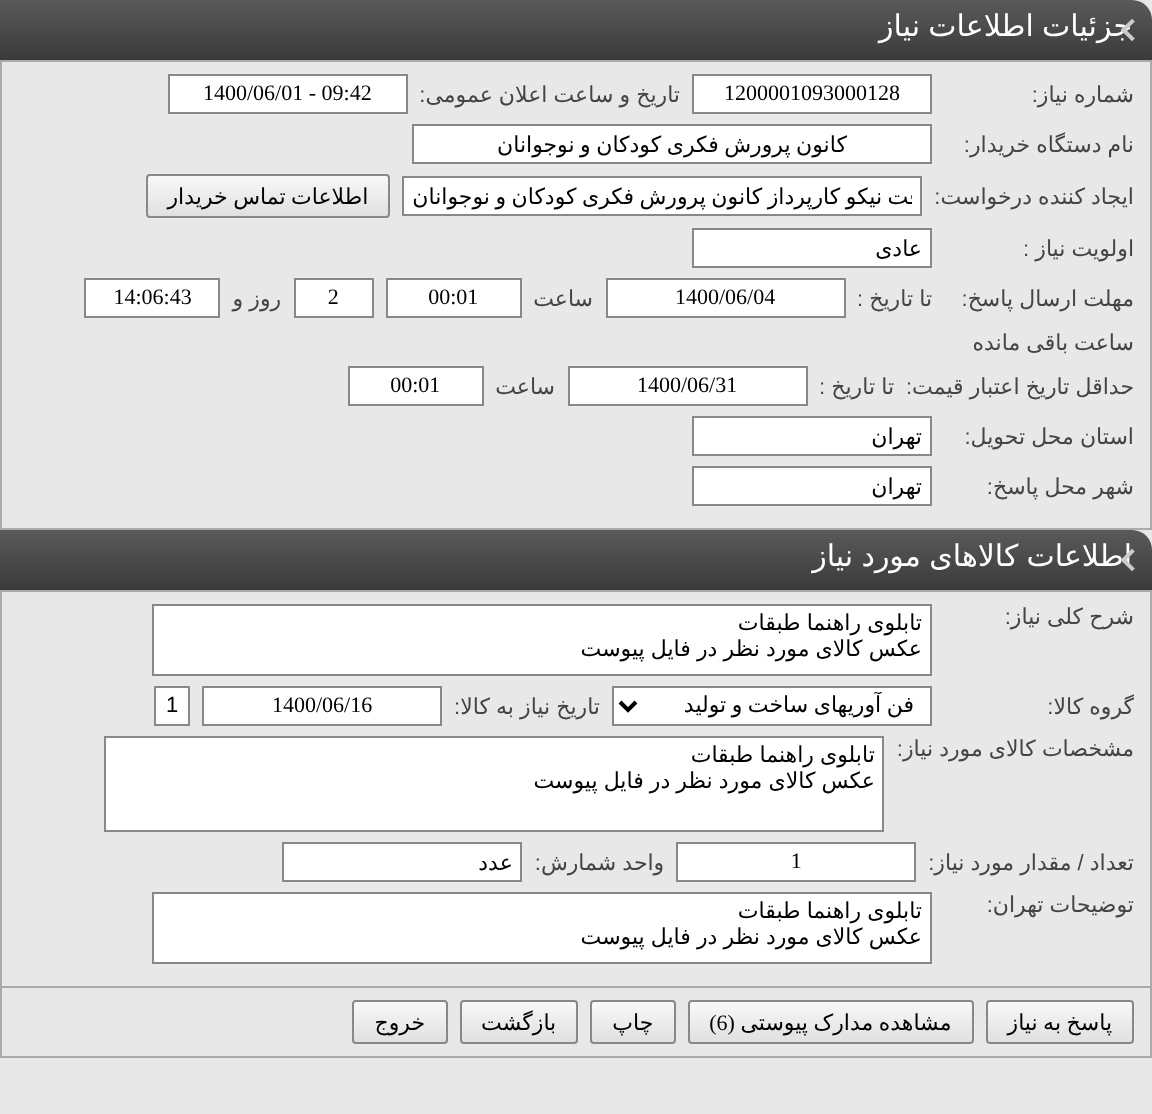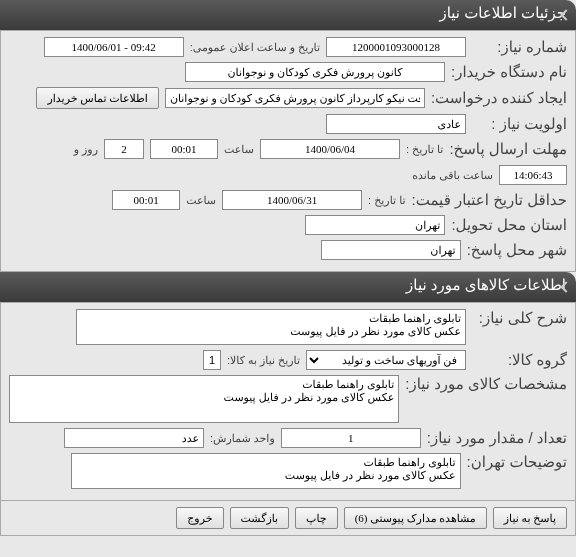--- a/index.html
+++ b/index.html
@@ -1,25 +1,25 @@
 <!DOCTYPE html>
 <html dir="rtl" lang="fa"><head>
 <meta charset="utf-8">
 <style>
 * { box-sizing: border-box; margin: 0; padding: 0; }
 body { font-family: Tahoma, sans-serif; font-size: 11px; background: #e8e8e8; width: 576px; direction: rtl; }
 .header-bar { background: linear-gradient(#5a5a5a, #3a3a3a); color: #fff; padding: 4px 10px 8px 20px; font-size: 15px; border-top-right-radius: 10px; position: relative; }
 .header-bar::before { content: ""; position: absolute; right: 6px; top: 50%; transform: translateY(-50%); width: 6px; height: 6px; border: 2px solid #ccc; border-right: none; border-top: none; transform: translateY(-50%) rotate(45deg); }
 .panel { background: #e8e8e8; border: 1px solid #aaa; padding: 6px 8px; }
 .row { display: flex; align-items: center; margin-bottom: 5px; gap: 6px; flex-wrap: wrap; }
-.label { color: #444; white-space: nowrap; min-width: 95px; text-align: right; font-size: 15px; }
+.label { color: #444; white-space: nowrap; min-width: 95px; text-align: right; font-size: 11px; }
 .label-sm { color: #444; white-space: nowrap; font-size: 11px; }
 input[type=text], .field { background: #fff; border: 1px solid #888; padding: 2px 4px; font-size: 11px; font-family: Tahoma; text-align: center; direction: ltr; height: 20px; }
 .field-wide { width: 260px; text-align: right; direction: rtl; }
-.field-med { width: 140px; }
+.field-med { width: 120px; }
 .field-sm { width: 68px; }
 .field-xs { width: 40px; }
 .textarea { background: #fff; border: 1px solid #888; padding: 2px 4px; font-size: 11px; text-align: right; direction: rtl; width: 390px; height: 36px; white-space: pre-line; overflow: hidden; }
 .btn { background: linear-gradient(#f8f8f8,#e0e0e0); border: 1px solid #888; padding: 2px 10px; font-size: 11px; font-family: Tahoma; cursor: pointer; border-radius: 2px; height: 22px; }
 .btn-row { display: flex; gap: 6px; justify-content: flex-start; padding: 6px 8px; background: #e8e8e8; border: 1px solid #aaa; border-top: none; }
 .yellow-field { background: #fff59d; }
 .select { background: #fff; border: 1px solid #888; padding: 2px 4px; font-size: 11px; font-family: Tahoma; height: 20px; min-width: 160px; }
 .num-box { background: #fff; border: 1px solid #888; width: 18px; height: 20px; text-align: center; font-size: 11px; display: inline-flex; align-items: center; justify-content: center; }
 </style>
 </head>
@@ -91,20 +91,21 @@
   <div class="row" style="align-items:flex-start">
     <span class="label">شرح کلی نیاز:</span>
     <div class="textarea">تابلوی راهنما طبقات
 عکس کالای مورد نظر در فایل پیوست</div>
   </div>
 
   <div class="row">
     <span class="label">گروه کالا:</span>
     <select class="select"><option>فن آوریهای ساخت و تولید</option></select>
     <span class="label-sm">تاریخ نیاز به کالا:</span>
+    <input type="text" class="field-med" readonly="" value="1400/06/16" style="">
     <span class="num-box">1</span>
   </div>
 
   <div class="row" style="align-items:flex-start">
     <span class="label">مشخصات کالای مورد نیاز:</span>
     <div class="textarea" style="height:48px">تابلوی راهنما طبقات
 عکس کالای مورد نظر در فایل پیوست</div>
   </div>
 
   <div class="row">

